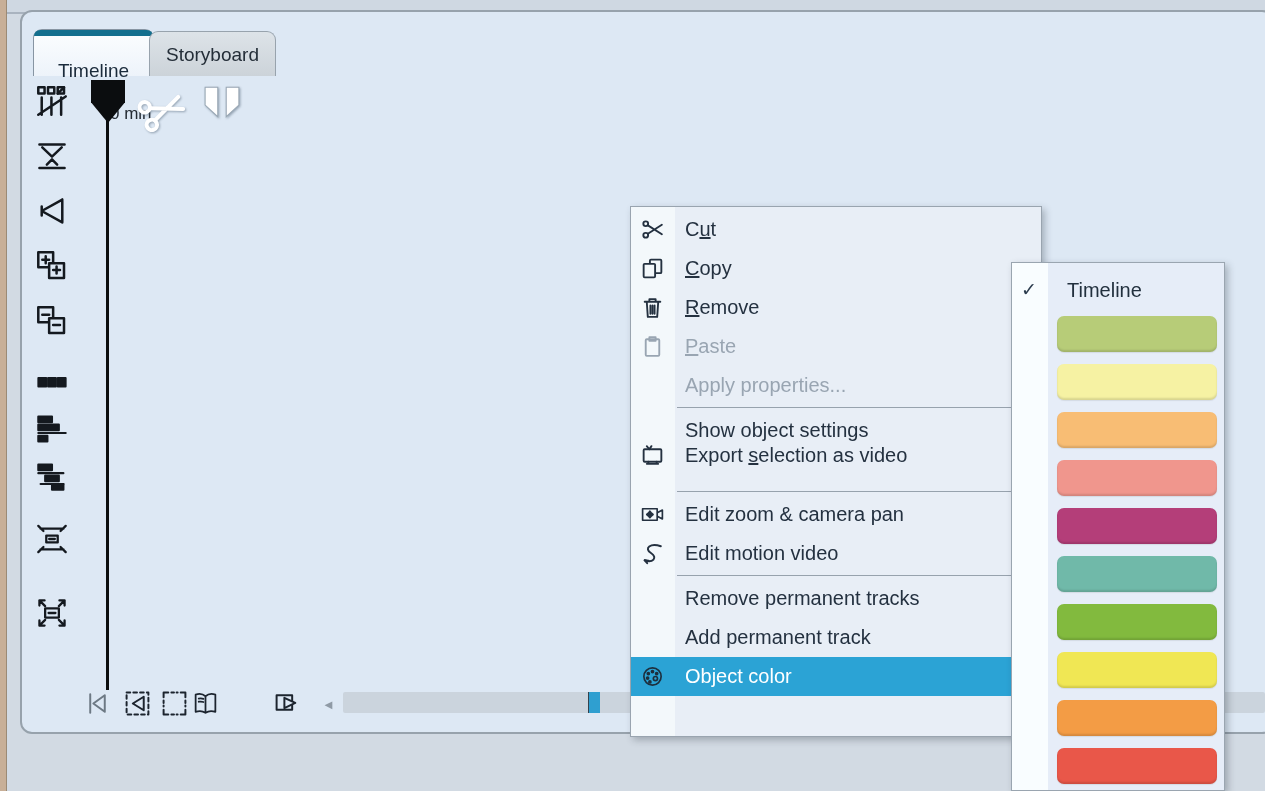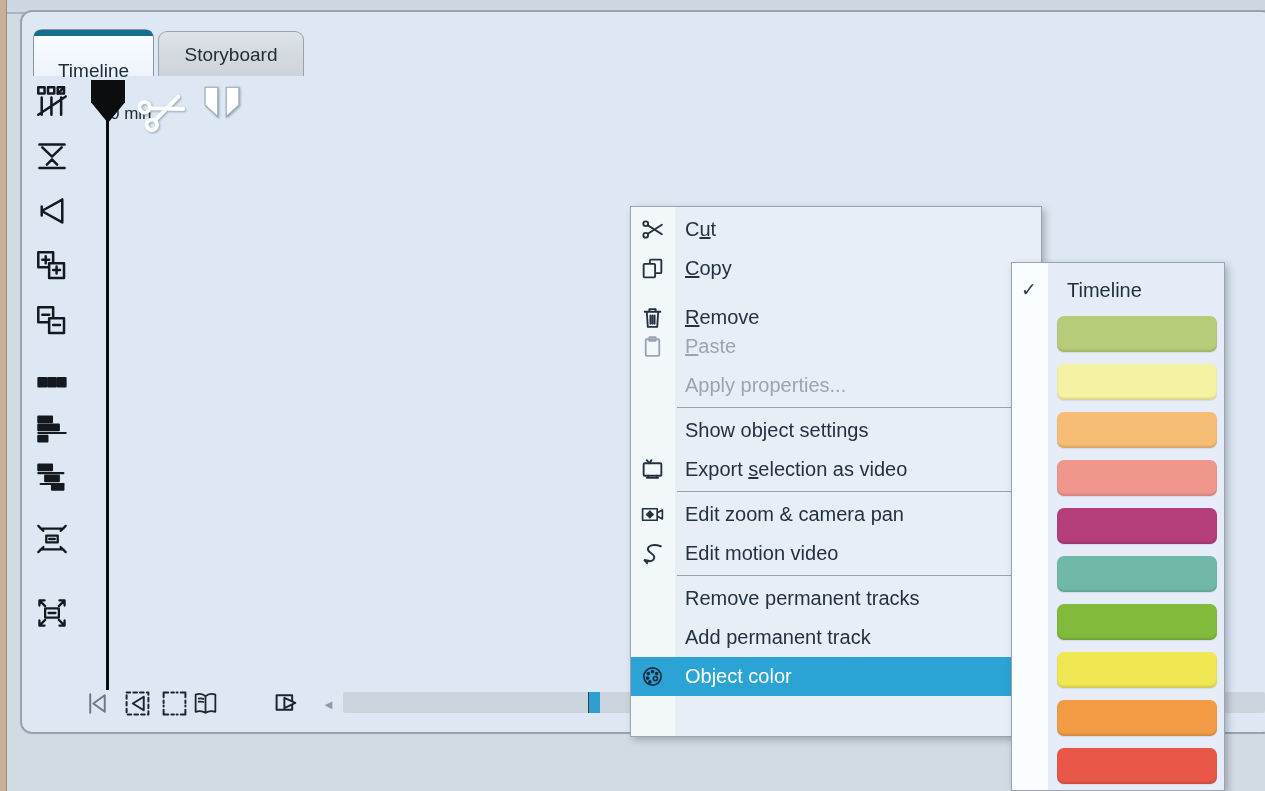--- a/index.html
+++ b/index.html
@@ -12,21 +12,21 @@
   
   .top-strip{left:0;top:0;width:1265px;height:12px;background:#cfd8e2;border-bottom:2px solid #a9b3bf;z-index:1}
   .left-strip{left:0;top:0;width:6px;height:791px;background:#c8af97;border-right:1px solid #9b8a75;z-index:3}
   
   .panel{left:20px;top:10px;width:1250px;height:720px;background:#dde8f4;border:2px solid #97a2ac;border-radius:12px;z-index:2}
   
   .tab{border-radius:9px 9px 0 0;z-index:4;box-sizing:border-box;text-align:center;cursor:default}
   .tab-active{left:33px;top:29px;width:121px;height:47px;background:linear-gradient(#fcfeff,#edf3fa);border:1px solid #8795a3;border-bottom:none}
   .tab-accent{left:0;top:0;right:0;height:6px;border-radius:8px 8px 0 0}
   .tab-active .tab-label{line-height:44px;padding-top:19px;font-size:19px;color:#1b2b3b}
-  .tab-inactive{left:158px;top:31px;width:146px;height:45px;background:linear-gradient(#dde3e8,#ccd3d9);border:1px solid #98a3ad;border-bottom:none}
+  .tab-inactive{left:149px;top:31px;width:127px;height:45px;background:linear-gradient(#dde3e8,#ccd3d9);border:1px solid #98a3ad;border-bottom:none}
   .tab-inactive .tab-label{line-height:45px;font-size:19px;color:#242e38}
   
   .ws-band{left:85px;top:76px;width:1180px;height:8px;background:#c3ccd6;border-top:2px solid #6b7681}
   .track-bg{left:85px;top:86px;width:804px;height:597px;background:#d7e0ea}
   .right-bg{left:889px;top:86px;width:376px;height:597px;background:#d2dae3}
   .ruler{left:85px;top:86px;width:804px;height:44px;background:#b7cfe2}
   .ruler-right{left:892px;top:86px;width:373px;height:42px;background:#e4edf8}
   .teal-divider{left:889px;top:76px;width:3px;height:54px;background:#2177a5}
   .icolsep{left:83px;top:86px;width:1px;height:597px;background:#c2ccd6}
   .tick{top:0;width:1.5px;height:7px;background:#73828f;position:absolute}
@@ -227,41 +227,41 @@
           </svg></span>
         <span class="menu-label"><span>C</span><u>u</u><span>t</span></span>
       </div>
       <div class="menu-row" style="top: 42px;">
         <span class="menu-icon"><svg width="25" height="25" viewBox="0 0 24 24" fill="none" stroke="currentColor" stroke-width="1.8" stroke-linecap="round" stroke-linejoin="round">
             <rect x="9.5" y="3.5" width="11" height="13" rx="1"></rect>
             <rect x="3.5" y="7.5" width="11" height="13" rx="1" fill="#f3f8fb"></rect>
           </svg></span>
         <span class="menu-label"><span></span><u>C</u><span>opy</span></span>
       </div>
-      <div class="menu-row" style="top: 91px; padding-left: 43px;">
+      <div class="menu-row" style="top: 81px; padding-left: 43px;">
         <span class="menu-icon"><svg width="25" height="25" viewBox="0 0 24 24" fill="none" stroke="currentColor" stroke-width="1.8" stroke-linecap="round" stroke-linejoin="round">
             <path d="M4.5 6.5h15 M9 6.5V4h6v2.5 M6.5 6.5 L7.5 21 h9 L17.5 6.5 M10 10v8 M12 10v8 M14 10v8"></path>
           </svg></span>
         <span class="menu-label"><span></span><u>R</u><span>emove</span></span>
       </div>
       <div class="menu-row disabled" style="top: 120px;">
         <span class="menu-icon"><svg width="25" height="25" viewBox="0 0 24 24" fill="none" stroke="currentColor" stroke-width="1.8" stroke-linecap="round" stroke-linejoin="round">
             <rect x="5.5" y="5" width="13" height="16" rx="1"></rect>
             <rect x="9" y="3" width="6" height="3.5"></rect>
           </svg></span>
         <span class="menu-label"><span></span><u>P</u><span>aste</span></span>
       </div>
       <div class="menu-row disabled" style="top: 159px;">
         <span class="menu-label"><span>Apply properties...</span><u></u><span></span></span>
       </div>
       <div class="menu-sep" style="top: 200px;"></div>
       <div class="menu-row" style="top: 204px;">
         <span class="menu-label"><span>Show object settings</span><u></u><span></span></span>
       </div>
-      <div class="menu-row" style="top: 243px;">
+      <div class="menu-row" style="top: 229px;">
         <span class="menu-icon"><svg width="25" height="25" viewBox="0 0 24 24" fill="none" stroke="currentColor" stroke-width="1.8" stroke-linecap="round" stroke-linejoin="round">
             <rect x="3.5" y="6" width="17" height="12" rx="1"></rect>
             <path d="M6.5 3 l2.5 3 M11 3 l-2 3 M8 18 v2 M16 18 v2 M6.5 20 h11"></path>
           </svg></span>
         <span class="menu-label"><span>Export </span><u>s</u><span>election as video</span></span>
       </div>
       <div class="menu-sep" style="top: 284px;"></div>
       <div class="menu-row" style="top: 288px;">
         <span class="menu-icon"><svg width="25" height="25" viewBox="0 0 24 24" fill="none" stroke="currentColor" stroke-width="1.6" stroke-linecap="round" stroke-linejoin="round">
             <rect x="2.5" y="6.5" width="14" height="11"></rect>

